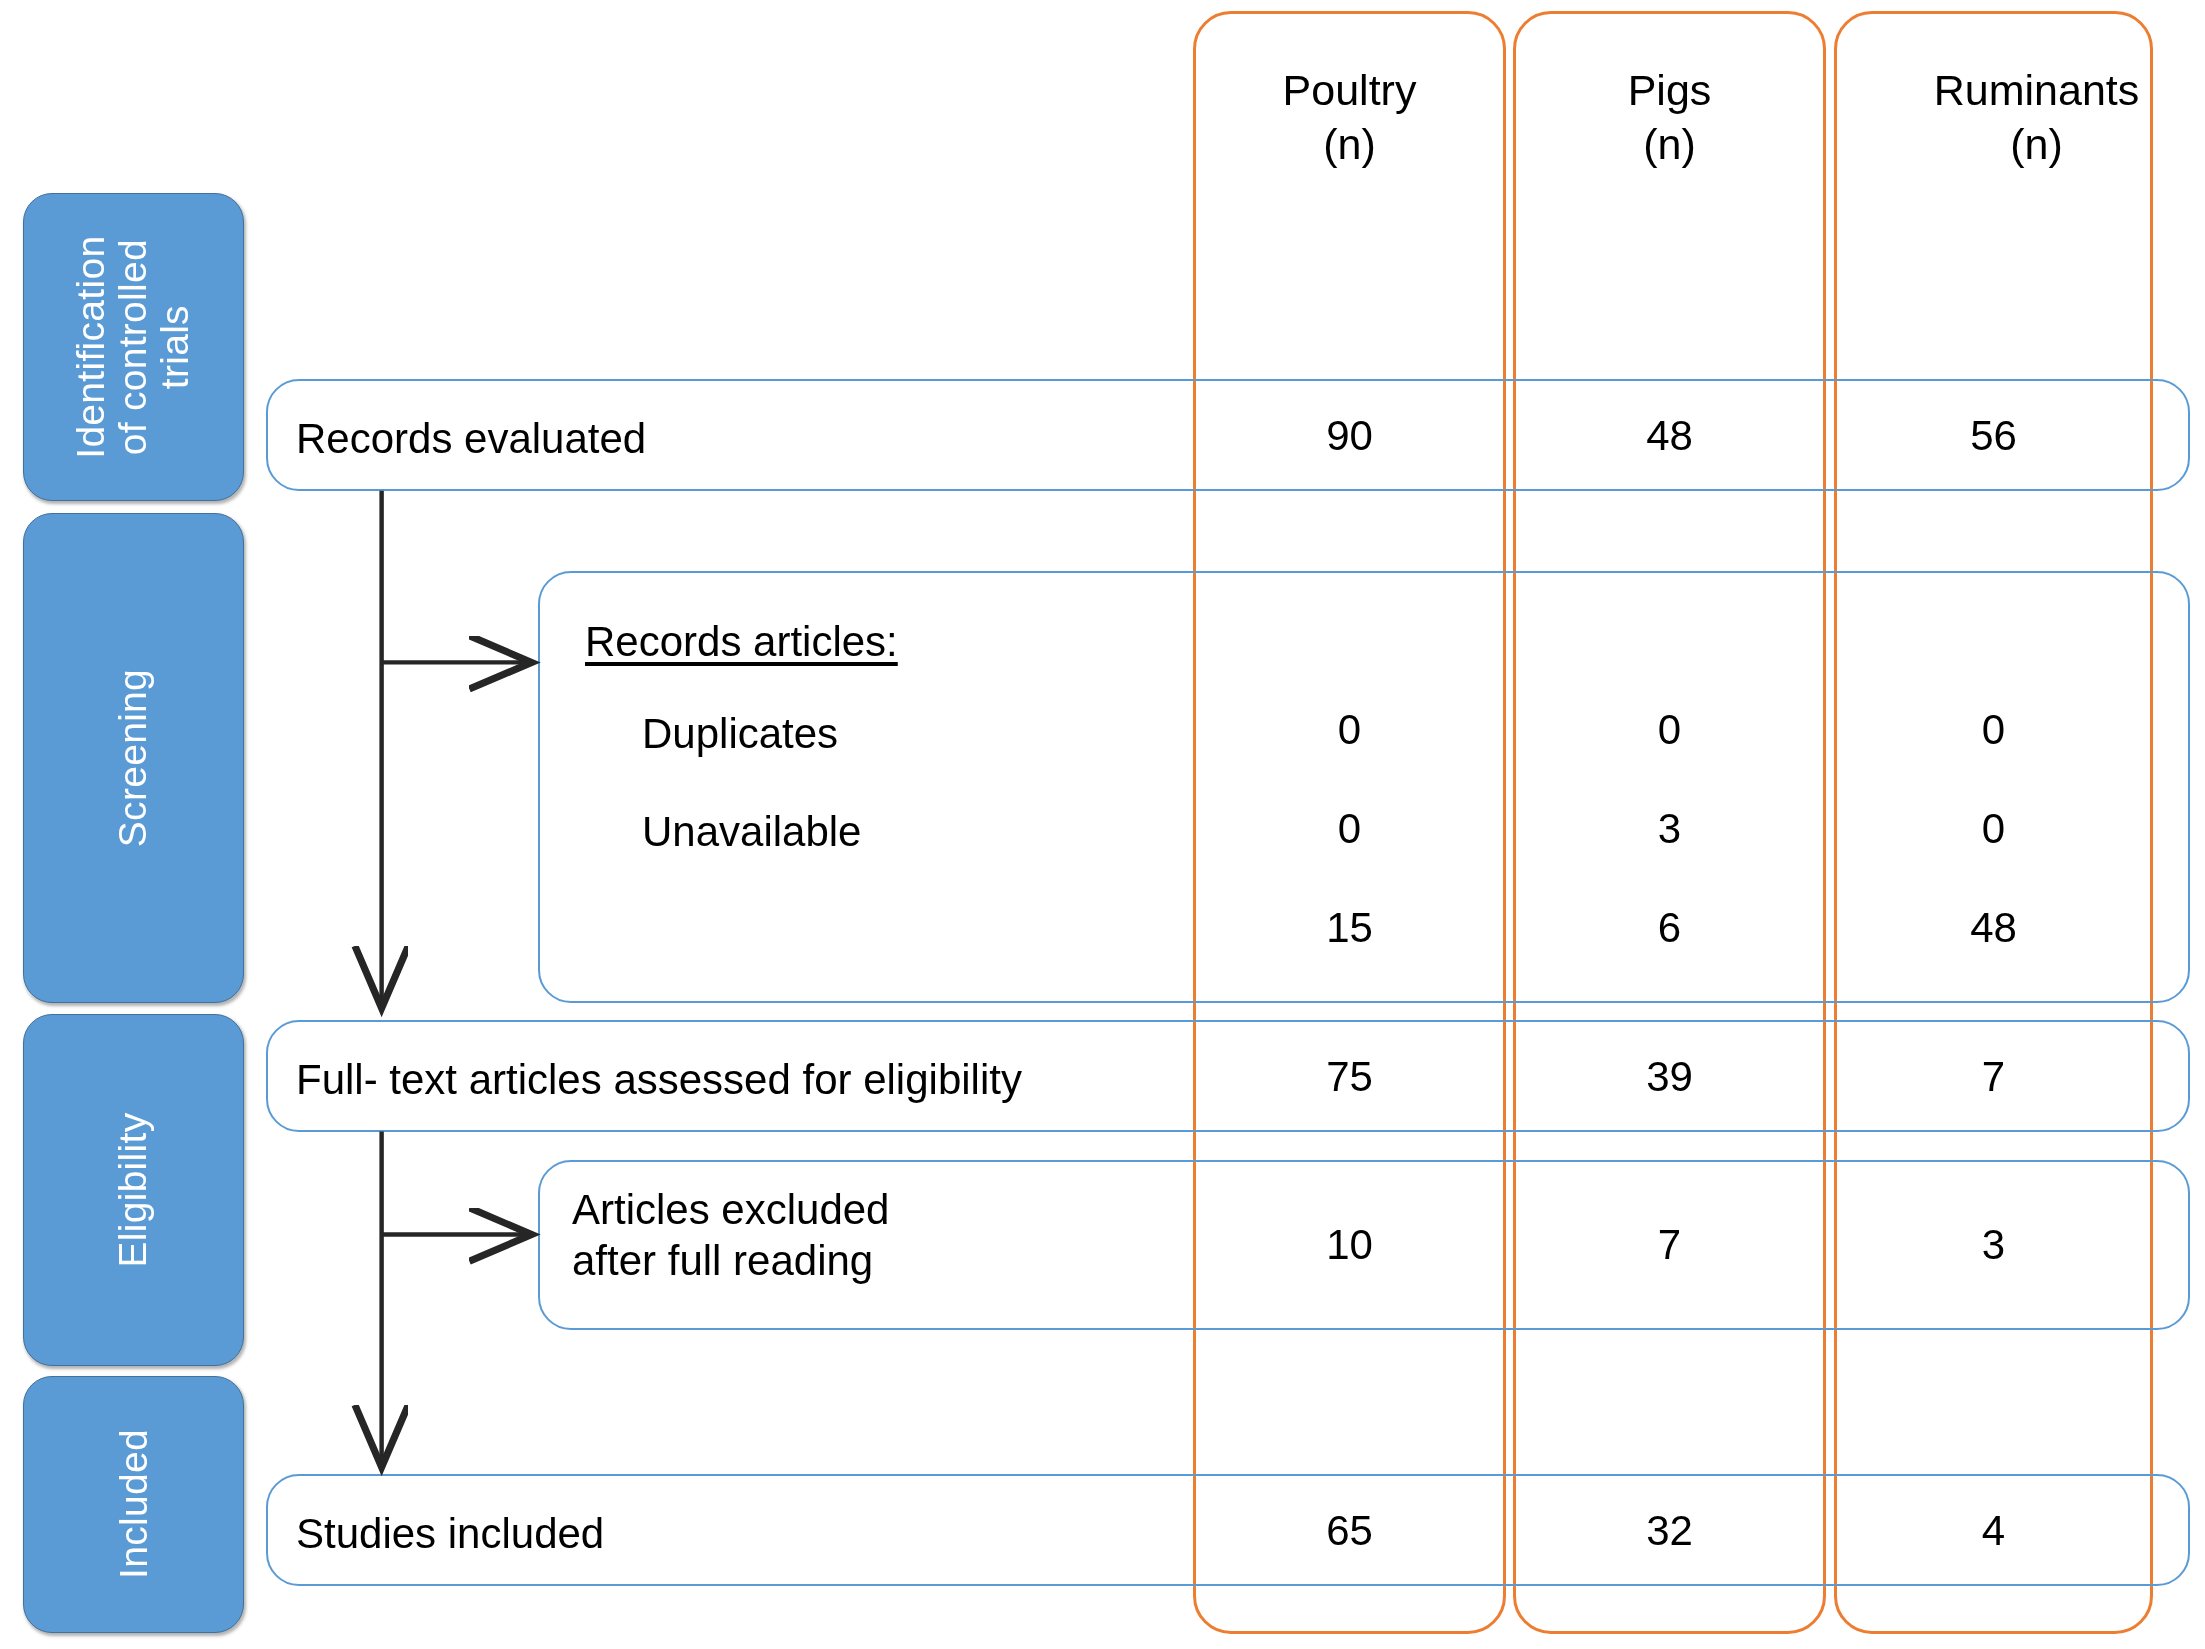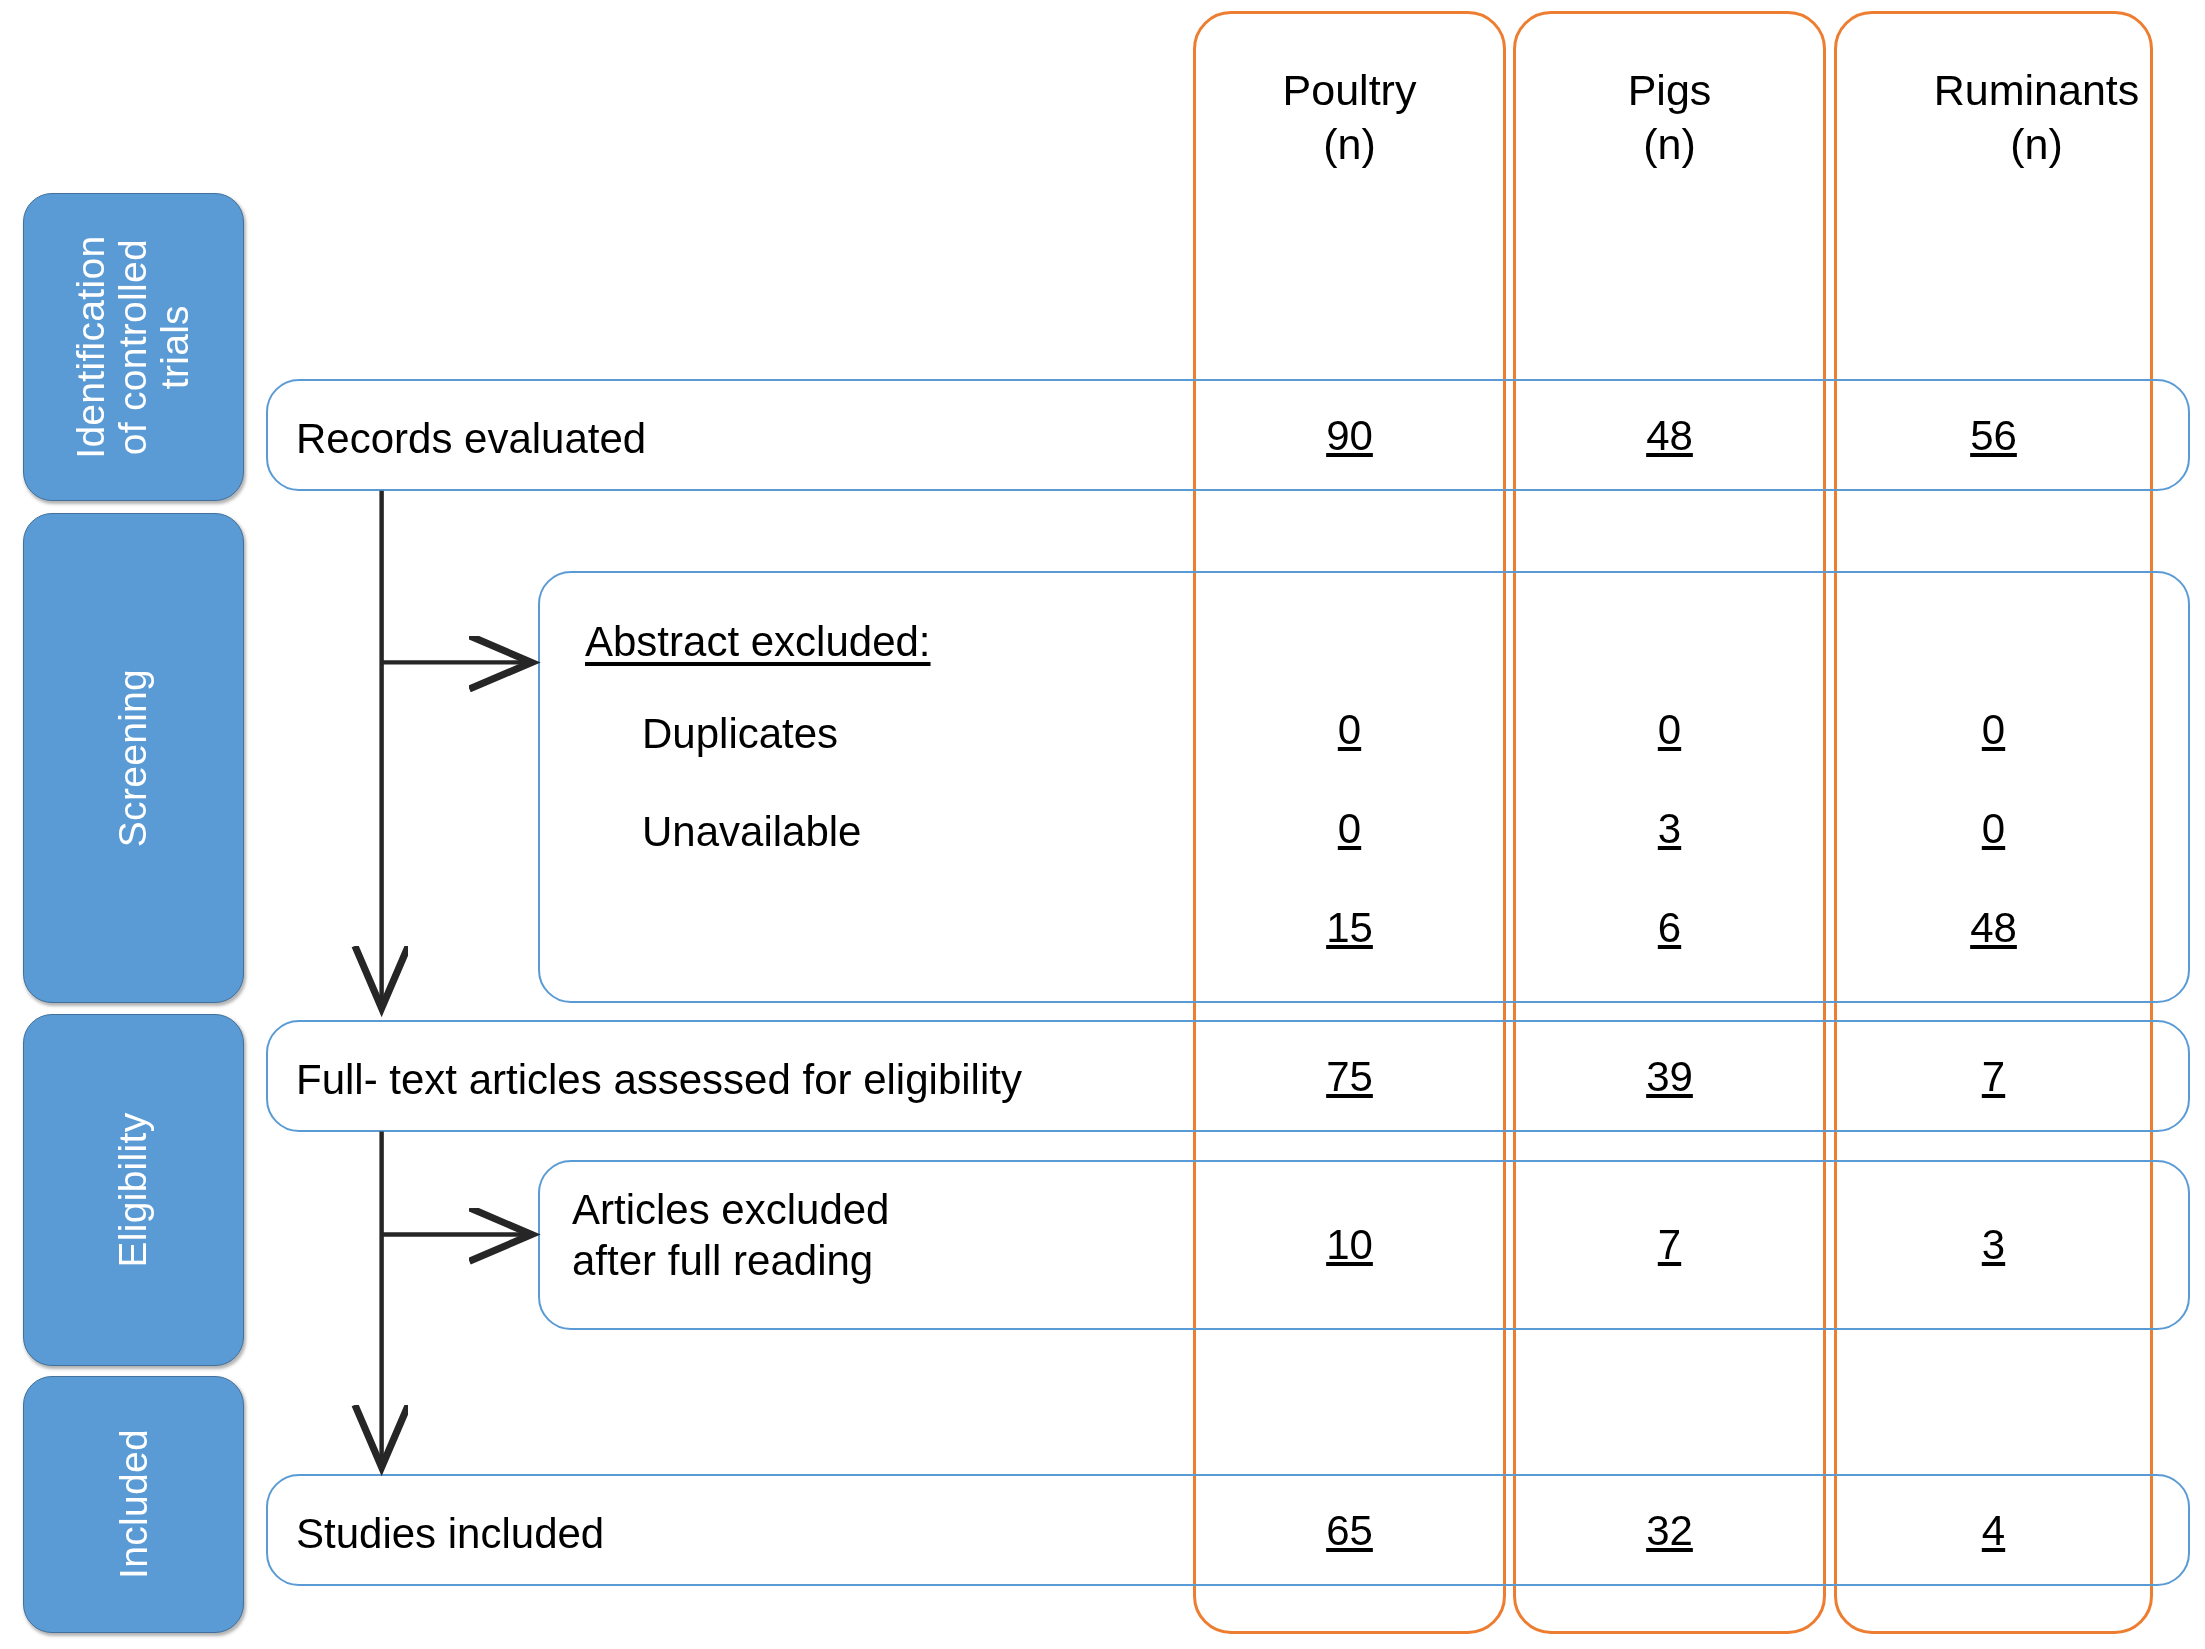--- a/index.html
+++ b/index.html
@@ -69,21 +69,20 @@
     white-space:pre-line;
   }
   .fbox-label.underlined { text-decoration:underline; text-underline-offset:6.4px; }
 
   .cell {
     position:absolute;
     text-align:center;
     font-size:42px;
     line-height:1;
     color:#000;
-    text-decoration:underline;
   }
 
   
   .arrow-svg { position:absolute; left:0; top:0; width:2205px; height:1649px; pointer-events:none; }
 </style>
 </head>
 <body>
 
 <div id="stage">
 
@@ -116,21 +115,21 @@
     <div class="phase-text">Included</div>
   </div>
 
   <div class="fbox" style="left:266px; top:379px; width:1924px; height:112px;"></div>
   <div class="fbox-label" style="left:296px; top:413px; width:865px;">Records evaluated</div>
   <div class="cell" style="left:1193px; top:415px; width:313px;">90</div>
   <div class="cell" style="left:1513px; top:415px; width:313px;">48</div>
   <div class="cell" style="left:1834px; top:415px; width:319px;">56</div>
 
   <div class="fbox" style="left:538px; top:571px; width:1652px; height:432px;"></div>
-  <div class="fbox-label underlined" style="left:585px; top:616px; width:636px;">Abstract excluded:</div>
+  <div class="fbox-label underlined" style="left:585px; top:616px; width:636px;">Records articles:</div>
 
   <div class="fbox-label" style="left:642px; top:708px; width:572px;">Duplicates</div>
   <div class="cell" style="left:1193px; top:709px; width:313px;">0</div>
   <div class="cell" style="left:1513px; top:709px; width:313px;">0</div>
   <div class="cell" style="left:1834px; top:709px; width:319px;">0</div>
 
   <div class="fbox-label" style="left:642px; top:806px; width:572px;">Unavailable</div>
   <div class="cell" style="left:1193px; top:808px; width:313px;">0</div>
   <div class="cell" style="left:1513px; top:808px; width:313px;">3</div>
   <div class="cell" style="left:1834px; top:808px; width:319px;">0</div>

